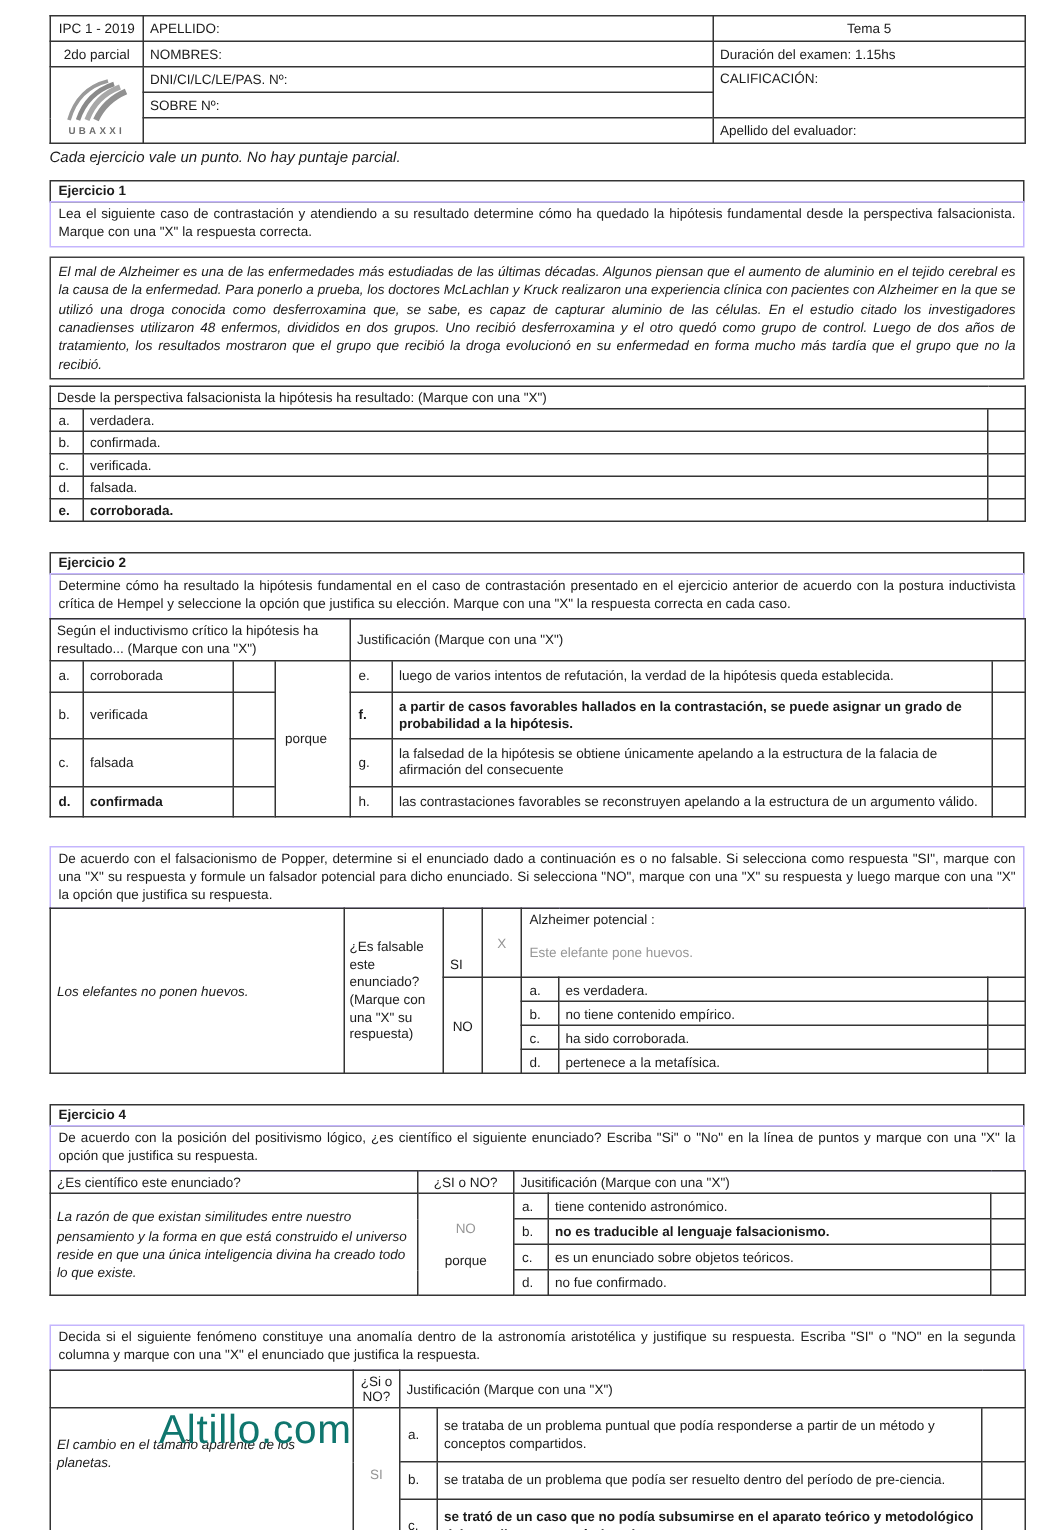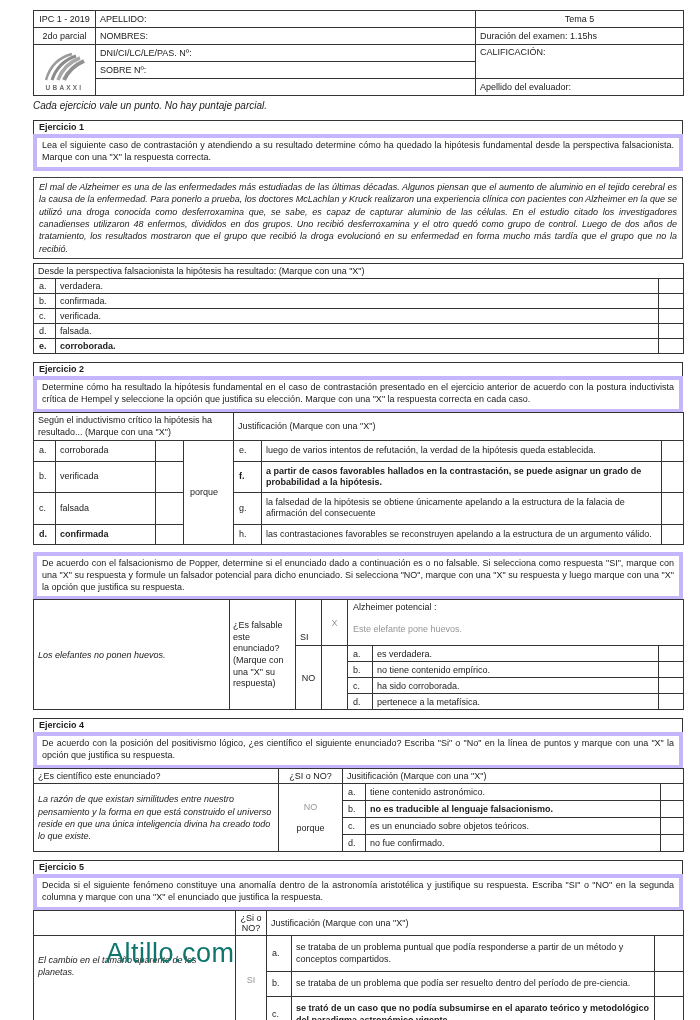--- a/index.html
+++ b/index.html
@@ -19,23 +19,23 @@
   .gray { color:#969696; }
 
   
   .hdr td { height:17px; }
   .hdr .logo-cell { text-align:center; vertical-align:middle; padding:1px; }
   .logo-txt { color:#6e6e6e; font-size:6.5px; font-weight:bold; letter-spacing:2.2px; margin-top:-2px; }
 
   .note { text-align:left; font-style:italic; margin:4px 0 0 0; font-size:10px; }
 
   
-  .ex { margin-top:8px; }
+  .ex { margin-top:20px; }
   .ex-title { border:1px solid #343434; font-weight:bold; padding:1px 5px 2px 5px; }
-  .ex-instr { border:4px solid #c4b5fd; margin-top:-1px; padding:2px 5px 3px 5px; line-height:1.32; text-align:justify; }
+  .ex-instr { border:1px solid #c4b5fd; margin-top:-1px; padding:2px 5px 3px 5px; line-height:1.32; text-align:justify; }
   .attached { margin-top:-1px; }
   .case-box { border:1px solid #404040; margin-top:6px; padding:3px 5px; font-style:italic; line-height:1.38; text-align:justify; }
   .opt-table { margin-top:4px; }
   .letter { padding-left:5px; }
   .mark { background:#fff; }
 
   
   .ej2 td { padding-top:4px; padding-bottom:4px; line-height:1.25; }
   .ej2 th { padding-top:2px; padding-bottom:2px; line-height:1.3; }
   .porque-cell { text-align:left; padding-left:6px; }
@@ -297,21 +297,20 @@
       <tr>
         <td class="letter optrow">d.</td>
         <td class="optrow">no fue confirmado.</td>
         <td class="mark"></td>
       </tr>
     </tbody>
         </table>
   </div>
 
   <div class="ex">
-    <div class="ex-title">Ejercicio 5</div>
     <div class="ex-instr">Decida si el siguiente fenómeno constituye una anomalía dentro de la astronomía aristotélica y justifique su respuesta. Escriba "SI" o "NO" en la segunda columna y marque con una "X" el enunciado que justifica la respuesta.</div>
     <table class="ej5 attached">
       <colgroup>
             <col style="width:202px">
             <col style="width:31px">
             <col style="width:25px">
             <col style="width:363px">
             <col style="width:29px">
           </colgroup>
       <tbody>

